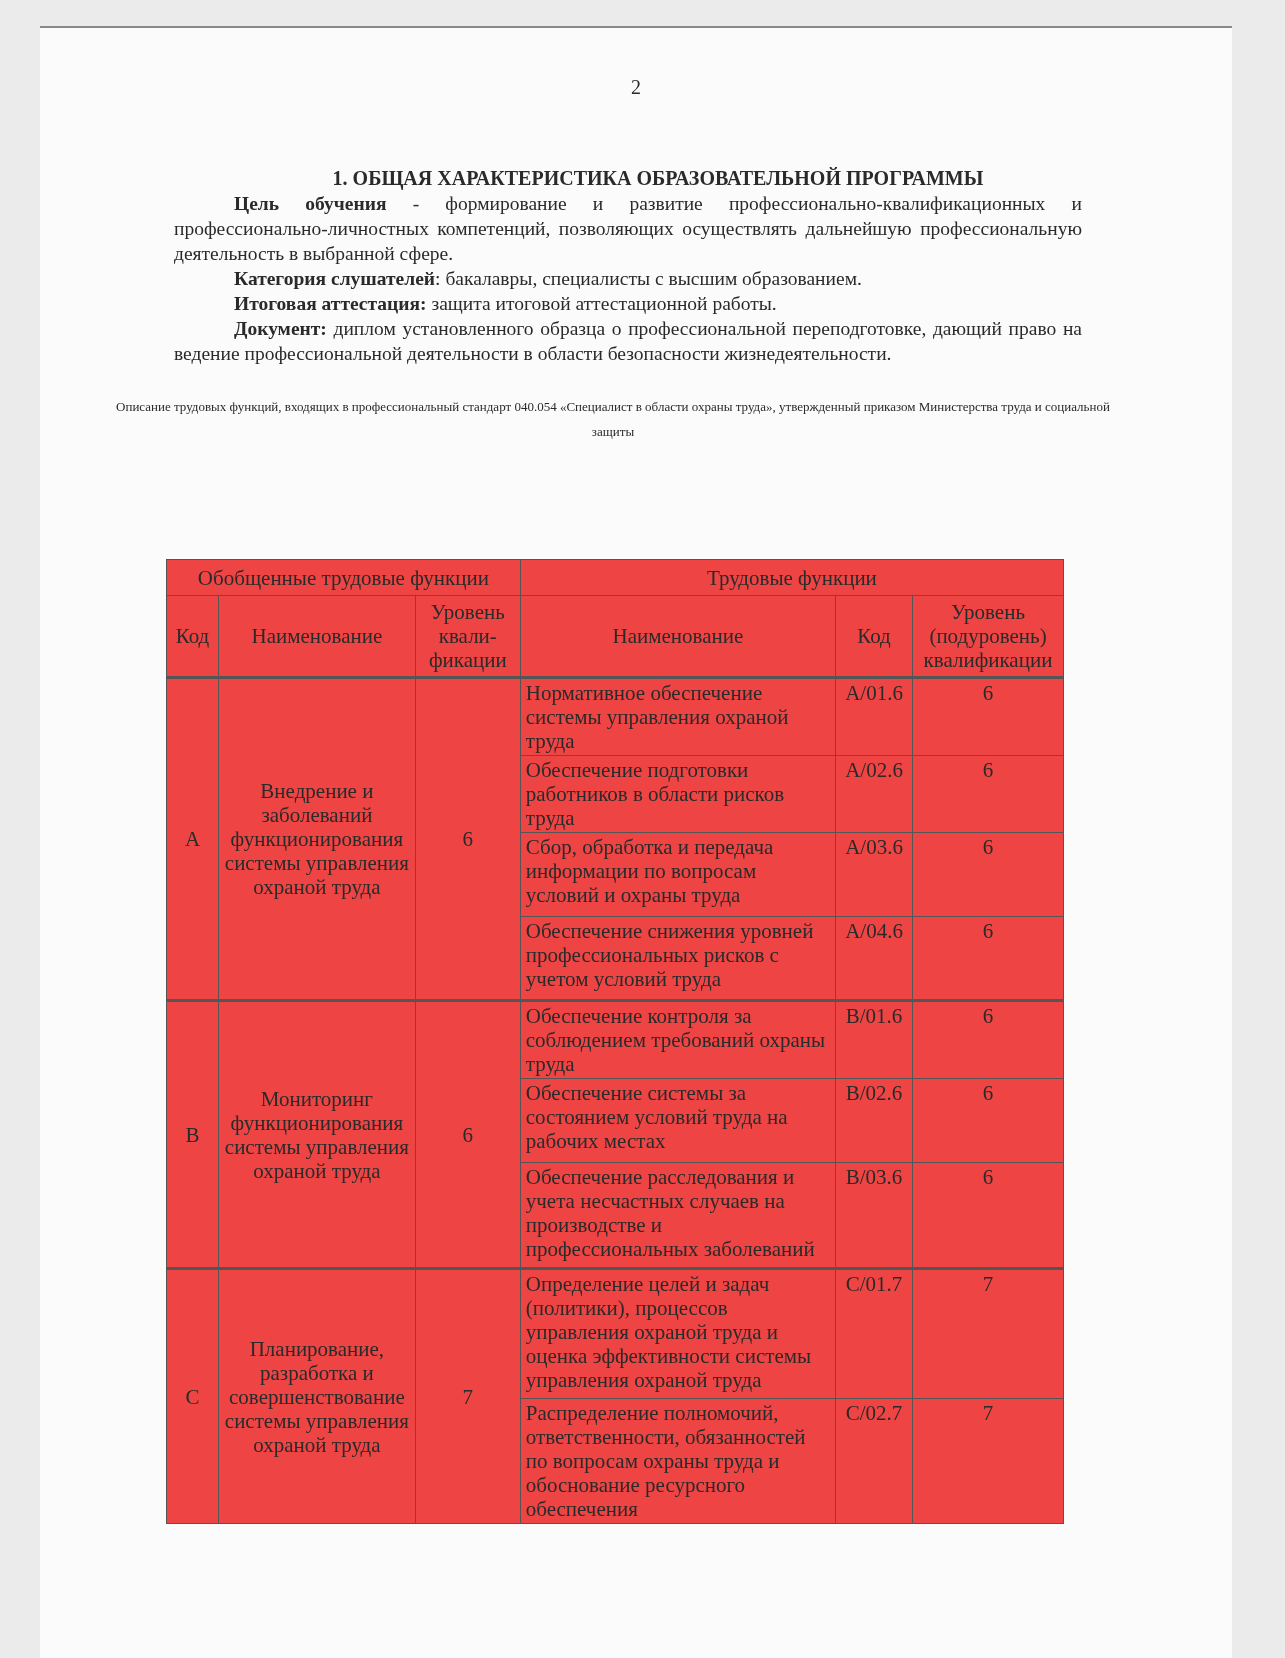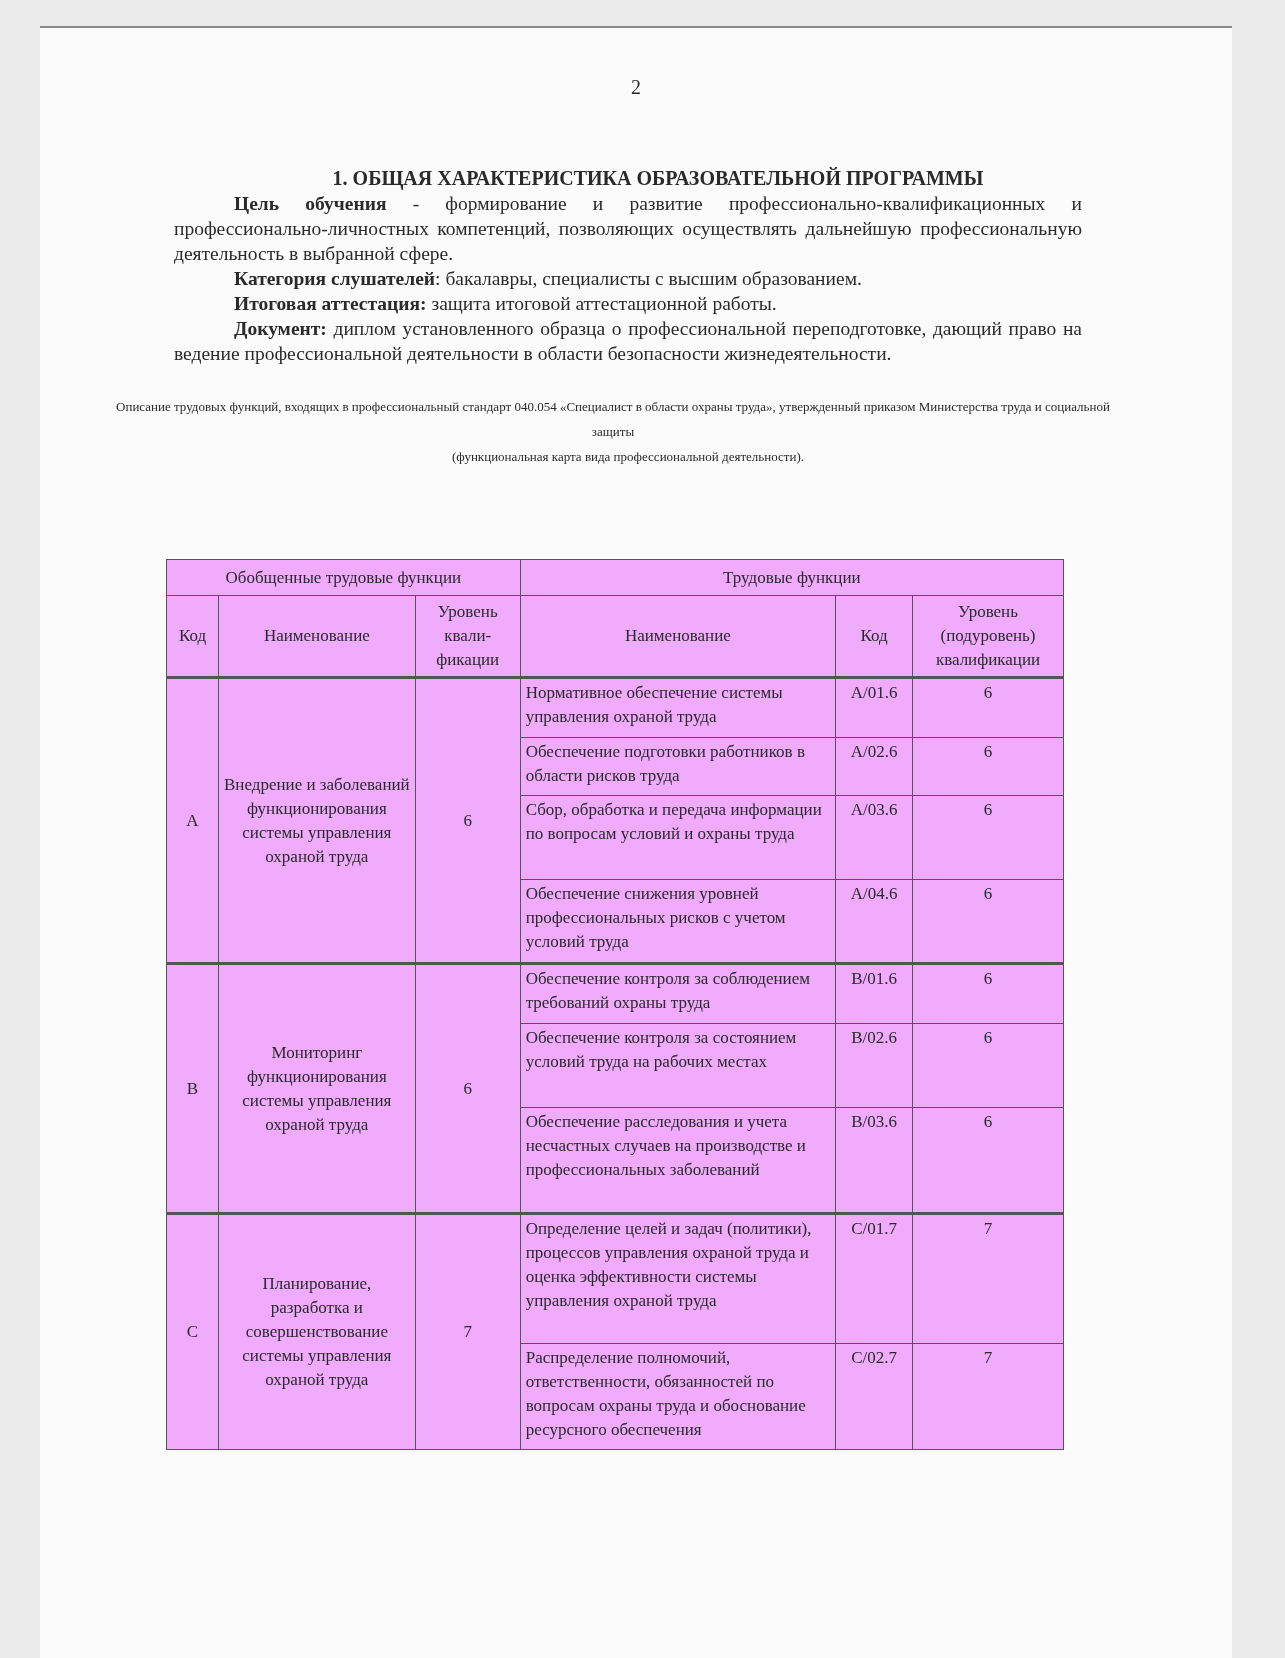--- a/index.html
+++ b/index.html
@@ -30,22 +30,22 @@
   .para { text-indent: 60px; text-align: justify; margin: 0; }
   .para b { font-weight: bold; }
   .desc {
     margin-top: 20px; text-align: center; font-size: 13px; line-height: 25px;
   }
   .comp-label { padding-left: 60px; margin: 0; }
   table.comp {
     position: absolute; left: 126px; top: 531px;
     border-collapse: collapse;
     width: 898px;
-    font-size: 17px; line-height: 24px;
-    background: #f0abfc;
+    font-size: 21px; line-height: 24px;
+    background: #ef4444;
   }
   table.comp td, table.comp th {
     border: 1.5px solid #555;
     font-weight: normal;
     vertical-align: top;
     padding: 2px 4px;
   }
   table.comp th { vertical-align: middle; text-align: center; }
   .c { text-align: center; vertical-align: middle !important; }
   .tf-name { text-align: left; padding-left: 5px !important; }
@@ -61,21 +61,20 @@
 
   <div class="content">
     <p class="h1">1. ОБЩАЯ ХАРАКТЕРИСТИКА  ОБРАЗОВАТЕЛЬНОЙ ПРОГРАММЫ</p>
     <p class="para"><b>Цель обучения</b><span> - формирование и развитие профессионально-квалификационных и профессионально-личностных компетенций, позволяющих осуществлять дальнейшую профессиональную деятельность в выбранной сфере.</span></p>
     <p class="para"><b>Категория слушателей</b><span>: бакалавры, специалисты с высшим образованием.</span></p>
     <p class="para"><b>Итоговая аттестация:</b><span>  защита итоговой аттестационной работы.</span></p>
     <p class="para"><b>Документ:</b><span> диплом установленного образца о профессиональной переподготовке, дающий право на ведение профессиональной деятельности в области безопасности жизнедеятельности.</span></p>
 
     <div class="desc" style="margin-top:28px;">
       <div style="margin-left:-70px;margin-right:-40px;">Описание трудовых функций, входящих в профессиональный стандарт 040.054 «Специалист в области охраны труда», утвержденный приказом Министерства труда и социальной защиты</div>
-      <div>(функциональная карта вида профессиональной деятельности).</div>
     </div>
   </div>
 
   <table class="comp">
     <colgroup>
       <col style="width:52px">
         <col style="width:197px">
         <col style="width:105px">
       <col style="width:316px">
         <col style="width:77px">
@@ -123,21 +122,21 @@
 
       <tr class="group-top" style="height:60px">
         <td rowspan="3" class="c">B</td>
         <td rowspan="3" class="c">Мониторинг функционирования системы управления охраной труда</td>
         <td rowspan="3" class="c">6</td>
         <td class="tf-name">Обеспечение контроля за соблюдением требований охраны труда</td>
         <td class="tf-code">B/01.6</td>
         <td class="tf-lvl">6</td>
       </tr>
       <tr style="height:84px">
-        <td class="tf-name">Обеспечение контроля за состоянием условий труда на рабочих местах</td>
+        <td class="tf-name">Обеспечение системы за состоянием условий труда на рабочих местах</td>
         <td class="tf-code">B/02.6</td>
         <td class="tf-lvl">6</td>
       </tr>
       <tr style="height:106px">
         <td class="tf-name">Обеспечение расследования и учета несчастных случаев на производстве и профессиональных заболеваний</td>
         <td class="tf-code">B/03.6</td>
         <td class="tf-lvl">6</td>
       </tr>
 
       <tr class="group-top" style="height:130px">

